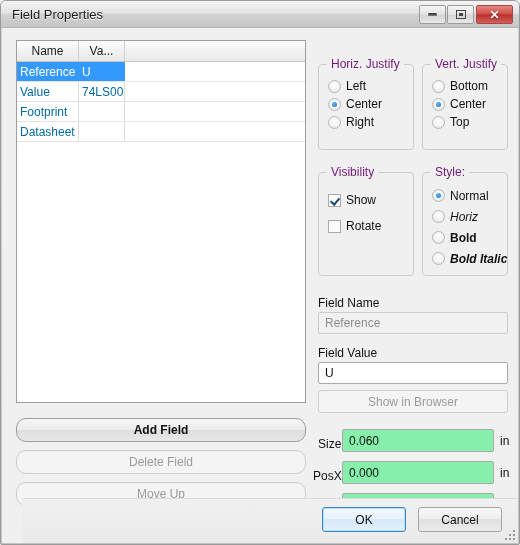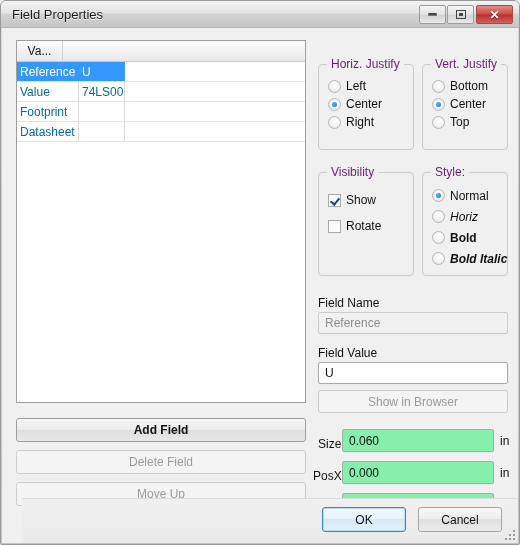--- a/index.html
+++ b/index.html
@@ -80,21 +80,21 @@
     border-right:1px solid #dcdcdc; overflow:hidden; white-space:nowrap; }
   .gcell.c0 { width:62px; }
   .gcell.c1 { width:46px; }
   .gcell.c2 { flex:1; border-right:none; }
   .grow.selected .gcell.c0, .grow.selected .gcell.c1 {
     background:#3399ff; color:#ffffff; border-right-color:#3399ff; }
 
   
   .lbtn {
     position:absolute; left:14px; width:290px; height:24px;
-    border:1px solid #b0b0b0; border-radius:3px;
+    border:1px solid #b0b0b0; border-radius:10px;
     font-size:12px; font-family:"Liberation Sans", sans-serif;
     display:flex; align-items:center; justify-content:center;
   }
   .lbtn.enabled {
     background:linear-gradient(to bottom,#f6f6f6,#ececec 48%,#dedede 50%,#e8e8e8);
     border-color:#9d9d9d; color:#111; font-weight:bold;
   }
   .lbtn.disabled {
     background:#f4f4f4; border-color:#cdcdcd; color:#9b9b9b;
   }
@@ -217,20 +217,21 @@
     </div>
     <div class="wbtn" id="btn-close">
       <span class="glyph-close">✕</span>
     </div>
   </div>
 
   <div id="client">
 
     <div id="grid-panel">
       <div id="grid-head">
+        <div class="hcell c0">Name</div>
         <div class="hcell c1">Va...</div>
         <div class="hcell c2"></div>
       </div>
 
       <div class="grow selected">
         <div class="gcell c0">Reference</div>
         <div class="gcell c1">U</div>
         <div class="gcell c2"></div>
       </div>
       <div class="grow">

